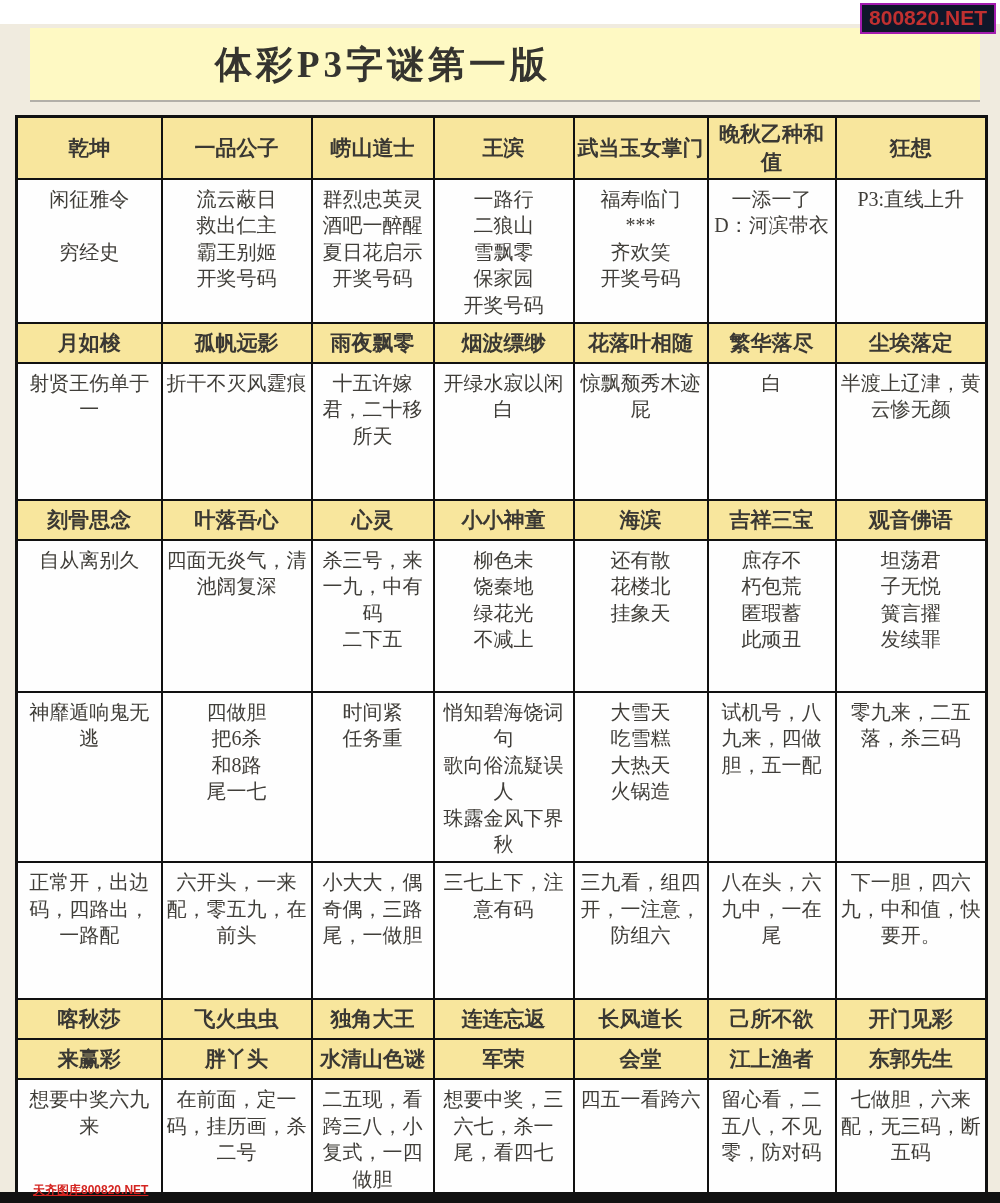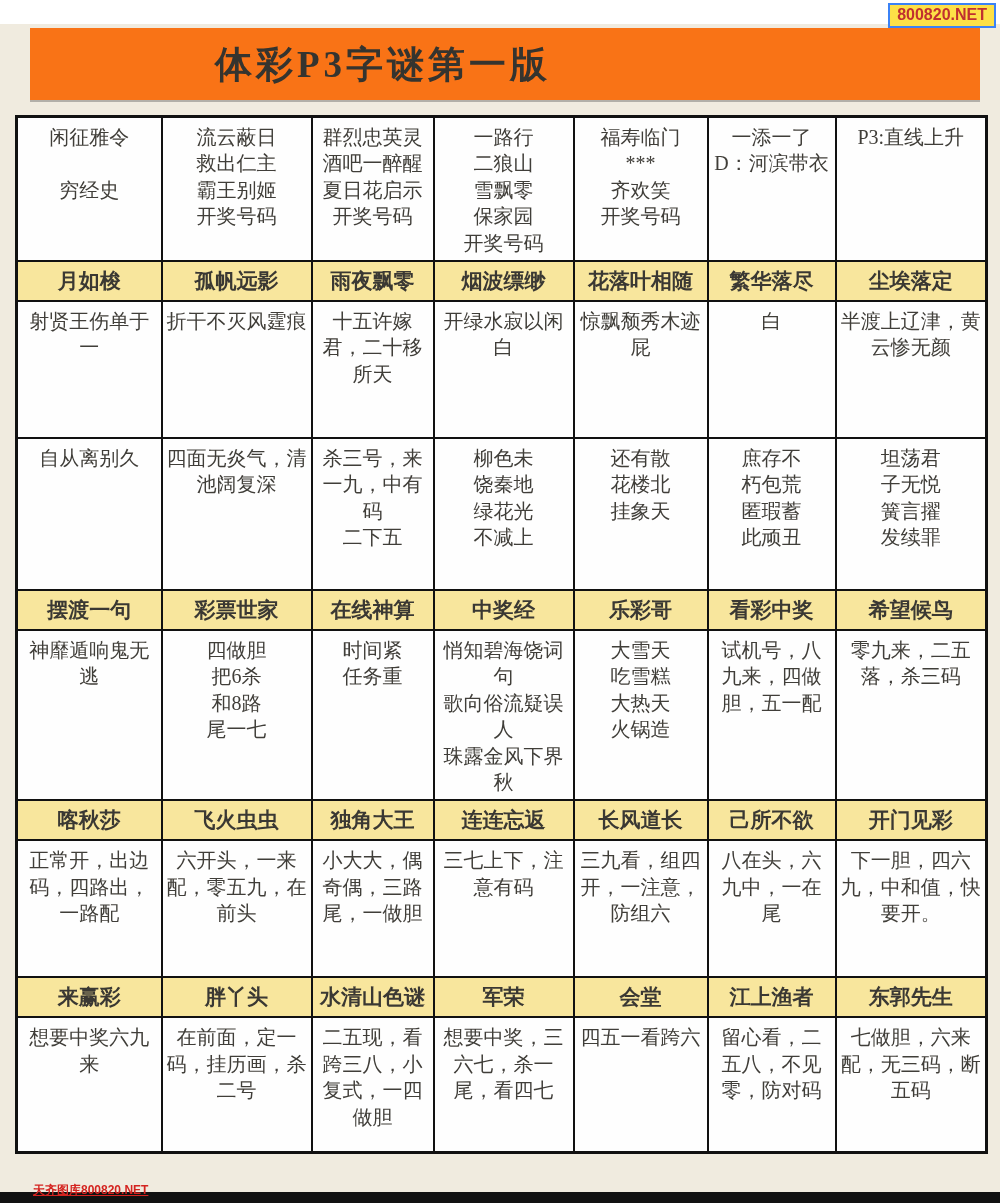--- a/index.html
+++ b/index.html
@@ -7,32 +7,32 @@
     width:1000px;height:1203px;position:relative;overflow:hidden;
     background:#ffffff;
     font-family:"Liberation Serif","DejaVu Serif",serif;
   }
   .page-bg{
     position:absolute;left:0;top:24px;width:1000px;height:1179px;
     background:#f0ebdf;
   }
   .title-panel{
     position:absolute;left:30px;top:28px;width:950px;height:72px;
-    background:#f97316;
+    background:#fef9c3;
     border-bottom:2px solid #b2afa8;
   }
   .page-title{
     position:absolute;left:185px;top:12px;
     font-size:37px;font-weight:bold;color:#35342f;letter-spacing:4px;
   }
   .wm-top{
     position:absolute;right:4px;top:3px;
-    background:#fde047;border:2px solid #3b82f6;
+    background:#0f172a;border:2px solid #a21caf;
     color:#c03030;font-weight:bold;
-    font-size:16px;padding:1px 7px 2px 7px;
+    font-size:21px;padding:1px 7px 2px 7px;
     font-family:"Liberation Sans","DejaVu Sans",sans-serif;
   }
   .riddle-table{
     position:absolute;left:15px;top:115px;
     border-collapse:collapse;table-layout:fixed;
     background:#ffffff;
     border:3px solid #111111;
   }
   .riddle-table td{
     border:2px solid #111111;
@@ -80,20 +80,29 @@
   <colgroup>
     <col style="width:145px">
       <col style="width:150px">
       <col style="width:122px">
     <col style="width:140px">
       <col style="width:134px">
       <col style="width:128px">
     <col style="width:151px">
   </colgroup>
   <tbody id="table-body">
+      <tr style="height: 40px;">
+        <td class="header-cell">乾坤</td>
+        <td class="header-cell">一品公子</td>
+        <td class="header-cell">崂山道士</td>
+        <td class="header-cell">王滨</td>
+        <td class="header-cell">武当玉女掌门</td>
+        <td class="header-cell">晚秋乙种和值</td>
+        <td class="header-cell">狂想</td>
+      </tr>
       <tr style="height: 130px; margin-left: 39px;">
         <td class="content-cell">
           <div class="cell-line">闲征雅令</div>
           <div class="cell-line"></div>
           <div class="cell-line">穷经史</div>
         </td>
         <td class="content-cell">
           <div class="cell-line">流云蔽日</div>
           <div class="cell-line">救出仁主</div>
           <div class="cell-line">霸王别姬</div>
@@ -151,20 +160,29 @@
         <td class="content-cell">
           <div class="cell-line">惊飘颓秀木迹屁</div>
         </td>
         <td class="content-cell">
           <div class="cell-line">白</div>
         </td>
         <td class="content-cell">
           <div class="cell-line">半渡上辽津，黄云惨无颜</div>
         </td>
       </tr>
+      <tr style="height: 40px;">
+        <td class="header-cell">刻骨思念</td>
+        <td class="header-cell">叶落吾心</td>
+        <td class="header-cell">心灵</td>
+        <td class="header-cell">小小神童</td>
+        <td class="header-cell">海滨</td>
+        <td class="header-cell">吉祥三宝</td>
+        <td class="header-cell">观音佛语</td>
+      </tr>
       <tr style="height: 152px; padding-left: 22px;">
         <td class="content-cell">
           <div class="cell-line">自从离别久</div>
         </td>
         <td class="content-cell">
           <div class="cell-line">四面无炎气，清池阔复深</div>
         </td>
         <td class="content-cell">
           <div class="cell-line">杀三号，来一九，中有码</div>
           <div class="cell-line">二下五</div>
@@ -186,29 +204,20 @@
           <div class="cell-line">匿瑕蓄</div>
           <div class="cell-line">此顽丑</div>
         </td>
         <td class="content-cell">
           <div class="cell-line">坦荡君</div>
           <div class="cell-line">子无悦</div>
           <div class="cell-line">簧言擢</div>
           <div class="cell-line">发续罪</div>
         </td>
       </tr>
-      <tr style="height: 40px;">
-        <td class="header-cell">摆渡一句</td>
-        <td class="header-cell">彩票世家</td>
-        <td class="header-cell">在线神算</td>
-        <td class="header-cell">中奖经</td>
-        <td class="header-cell">乐彩哥</td>
-        <td class="header-cell">看彩中奖</td>
-        <td class="header-cell">希望候鸟</td>
-      </tr>
       <tr style="height: 138px;">
         <td class="content-cell">
           <div class="cell-line">神靡遁响鬼无逃</div>
         </td>
         <td class="content-cell">
           <div class="cell-line">四做胆</div>
           <div class="cell-line">把6杀</div>
           <div class="cell-line">和8路</div>
           <div class="cell-line">尾一七</div>
         </td>
@@ -225,54 +234,54 @@
           <div class="cell-line">大雪天</div>
           <div class="cell-line">吃雪糕</div>
           <div class="cell-line">大热天</div>
           <div class="cell-line">火锅造</div>
         </td>
         <td class="content-cell">
           <div class="cell-line">试机号，八九来，四做胆，五一配</div>
         </td>
         <td class="content-cell">
           <div class="cell-line">零九来，二五落，杀三码</div>
+        </td>
+      </tr>
+      <tr style="height: 137px;">
+        <td class="content-cell">
+          <div class="cell-line">正常开，出边码，四路出，一路配</div>
+        </td>
+        <td class="content-cell">
+          <div class="cell-line">六开头，一来配，零五九，在前头</div>
+        </td>
+        <td class="content-cell">
+          <div class="cell-line">小大大，偶奇偶，三路尾，一做胆</div>
+        </td>
+        <td class="content-cell">
+          <div class="cell-line">三七上下，注意有码</div>
+        </td>
+        <td class="content-cell">
+          <div class="cell-line">三九看，组四开，一注意，防组六</div>
+        </td>
+        <td class="content-cell">
+          <div class="cell-line">八在头，六九中，一在尾</div>
+        </td>
+        <td class="content-cell">
+          <div class="cell-line">下一胆，四六九，中和值，快要开。</div>
         </td>
       </tr>
       <tr style="height: 40px;">
         <td class="header-cell">喀秋莎</td>
         <td class="header-cell">飞火虫虫</td>
         <td class="header-cell">独角大王</td>
         <td class="header-cell">连连忘返</td>
         <td class="header-cell">长风道长</td>
         <td class="header-cell">己所不欲</td>
         <td class="header-cell">开门见彩</td>
       </tr>
-      <tr style="height: 137px;">
-        <td class="content-cell">
-          <div class="cell-line">正常开，出边码，四路出，一路配</div>
-        </td>
-        <td class="content-cell">
-          <div class="cell-line">六开头，一来配，零五九，在前头</div>
-        </td>
-        <td class="content-cell">
-          <div class="cell-line">小大大，偶奇偶，三路尾，一做胆</div>
-        </td>
-        <td class="content-cell">
-          <div class="cell-line">三七上下，注意有码</div>
-        </td>
-        <td class="content-cell">
-          <div class="cell-line">三九看，组四开，一注意，防组六</div>
-        </td>
-        <td class="content-cell">
-          <div class="cell-line">八在头，六九中，一在尾</div>
-        </td>
-        <td class="content-cell">
-          <div class="cell-line">下一胆，四六九，中和值，快要开。</div>
-        </td>
-      </tr>
       <tr style="height: 40px;">
         <td class="header-cell">来赢彩</td>
         <td class="header-cell">胖丫头</td>
         <td class="header-cell">水清山色谜</td>
         <td class="header-cell">军荣</td>
         <td class="header-cell">会堂</td>
         <td class="header-cell">江上渔者</td>
         <td class="header-cell">东郭先生</td>
       </tr>
       <tr style="height: 135px;">

